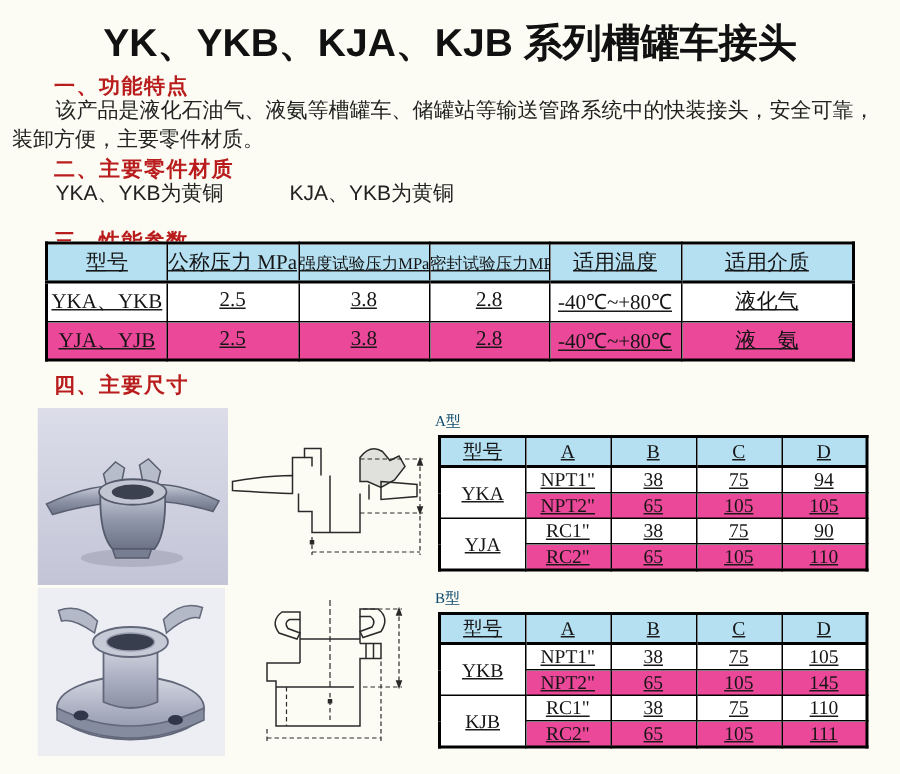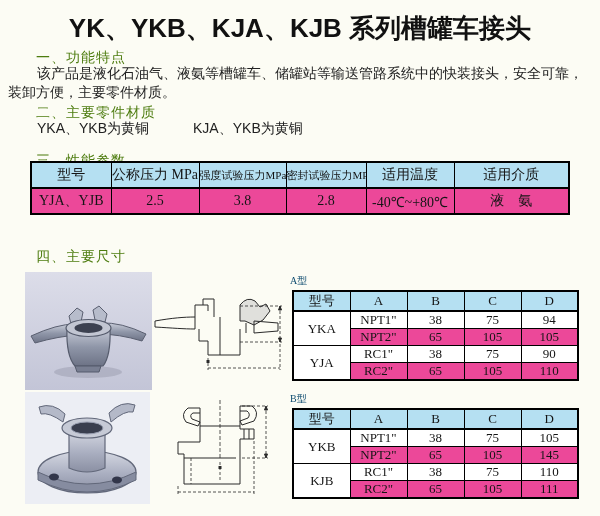--- a/index.html
+++ b/index.html
@@ -11,35 +11,35 @@
     overflow:hidden;
   }
   .page { position:relative; width:600px; height:516px; }
 
   .title {
     position:absolute; top:11px; left:0; width:600px;
     text-align:center; font-size:26px; font-weight:bold; color:#111;
   }
   .red-heading {
     position:absolute; left:36px;
-    font-size:14px; font-weight:normal; color:#4d7c0f;
+    font-size:14px; font-weight:bold; color:#b91c1c;
     letter-spacing:1px;
   }
   #h1 { top:49px; } #h2 { top:104px; } #h3 { top:152px; } #h4 { top:248px; }
 
   .para {
     position:absolute; left:8px; top:64px; width:588px;
     font-size:14px; line-height:19px; text-indent:29px; color:#222;
   }
   .materials {
     position:absolute; left:37px; top:120px; font-size:14px; color:#222;
   }
   .materials .gap { display:inline-block; width:44px; }
 
-  table { border-collapse:collapse; table-layout:fixed; position:absolute; background:#fff; }
+  table { border-collapse:collapse; table-layout:fixed; position:absolute; background:#fff;text-decoration:underline; }
   td {
     border:1px solid #000; text-align:center; vertical-align:middle;
     white-space:nowrap; overflow:hidden; color:#151515;
   }
   .hdr td { background:#b5e0f2; border-bottom-width:2px; }
   .row-yellow td { background:#ec4899; }
 
   .perf {
     left:30px; top:161px; width:538px;
     border:2px solid #000;
@@ -97,20 +97,28 @@
         <col style="width:115px">
     </colgroup>
     <tbody>
         <tr class="hdr">
       <td>型号</td>
       <td>公称压力 MPa</td>
       <td class="small">强度试验压力MPa</td>
       <td class="small">密封试验压力MPa</td>
       <td>适用温度</td>
       <td>适用介质</td>
+    </tr>
+    <tr>
+      <td>YKA、YKB</td>
+      <td>2.5</td>
+      <td>3.8</td>
+      <td>2.8</td>
+      <td>-40℃~+80℃</td>
+      <td>液化气</td>
     </tr>
     <tr class="row-yellow">
       <td>YJA、YJB</td>
       <td>2.5</td>
       <td>3.8</td>
       <td>2.8</td>
       <td>-40℃~+80℃</td>
       <td>液　氨</td>
     </tr>
   </tbody>

